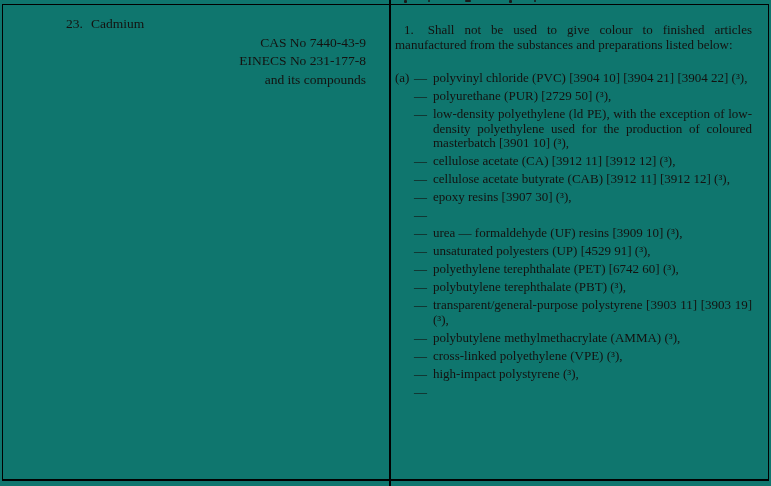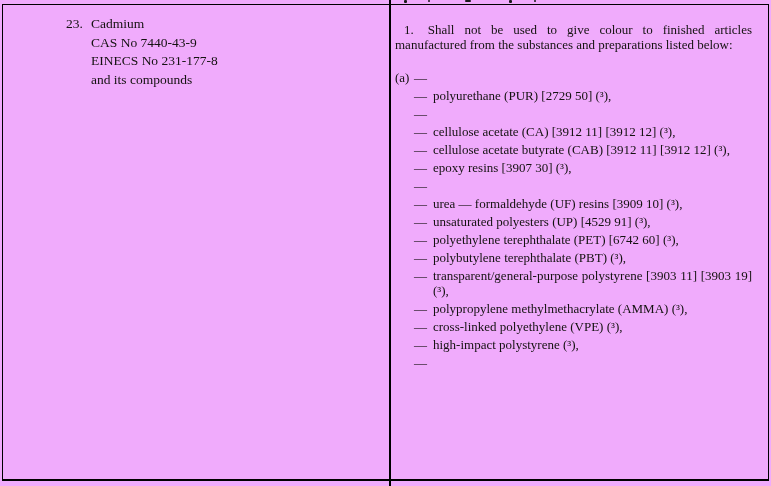--- a/index.html
+++ b/index.html
@@ -4,21 +4,21 @@
 <style>
   html, body {
     margin: 0;
     padding: 0;
     background: #ffffff;
   }
   .sheet {
     position: relative;
     width: 771px;
     height: 486px;
-    background: #f0abfc;
+    background: #0f766e;
     color: #141210;
     font-family: "Liberation Serif", "DejaVu Serif", serif;
     overflow: hidden;
   }
   
   .frame {
     position: absolute;
     left: 2px;
     right: 2px;
     top: 4px;
@@ -57,20 +57,21 @@
     font-size: 13.5px;
     line-height: 18.5px;
   }
   .entry-head { display: flex; }
   .entry-num {
     flex: none;
     width: 25px;
   }
   .entry-details {
     margin-left: 25px;
+    text-align: right;
   }
 
   
   .provision {
     position: absolute;
     left: 395px;
     top: 22px;
     width: 357px;
     font-size: 13px;
   }
@@ -130,31 +131,33 @@
 
   <div class="provision">
 
     <p class="clause"><span class="clause-num">1.</span><span>Shall not be used to give colour to finished articles manufactured from the substances and preparations listed below:</span></p>
 
     <div class="plist">
 
       <div class="list-item">
         <span class="lbl">(a)</span>
         <span class="dash">—</span>
+        <span class="txt">polyvinyl chloride (PVC) [3904 10] [3904 21] [3904 22] (³),</span>
       </div>
 
       <div class="list-item">
         <span class="lbl"></span>
         <span class="dash">—</span>
         <span class="txt">polyurethane (PUR) [2729 50] (³),</span>
       </div>
 
       <div class="list-item">
         <span class="lbl"></span>
         <span class="dash">—</span>
+        <span class="txt">low-density polyethylene (ld PE), with the exception of low-density polyethylene used for the production of coloured masterbatch [3901 10] (³),</span>
       </div>
 
       <div class="list-item">
         <span class="lbl"></span>
         <span class="dash">—</span>
         <span class="txt">cellulose acetate (CA) [3912 11] [3912 12] (³),</span>
       </div>
 
       <div class="list-item">
         <span class="lbl"></span>
@@ -199,21 +202,21 @@
 
       <div class="list-item">
         <span class="lbl"></span>
         <span class="dash">—</span>
         <span class="txt">transparent/general-purpose polystyrene [3903 11] [3903 19] (³),</span>
       </div>
 
       <div class="list-item">
         <span class="lbl"></span>
         <span class="dash">—</span>
-        <span class="txt">polypropylene methylmethacrylate (AMMA) (³),</span>
+        <span class="txt">polybutylene methylmethacrylate (AMMA) (³),</span>
       </div>
 
       <div class="list-item">
         <span class="lbl"></span>
         <span class="dash">—</span>
         <span class="txt">cross-linked polyethylene (VPE) (³),</span>
       </div>
 
       <div class="list-item">
         <span class="lbl"></span>

